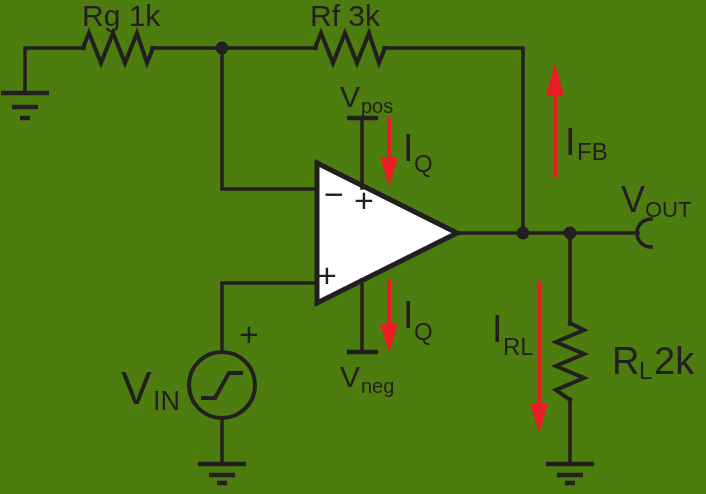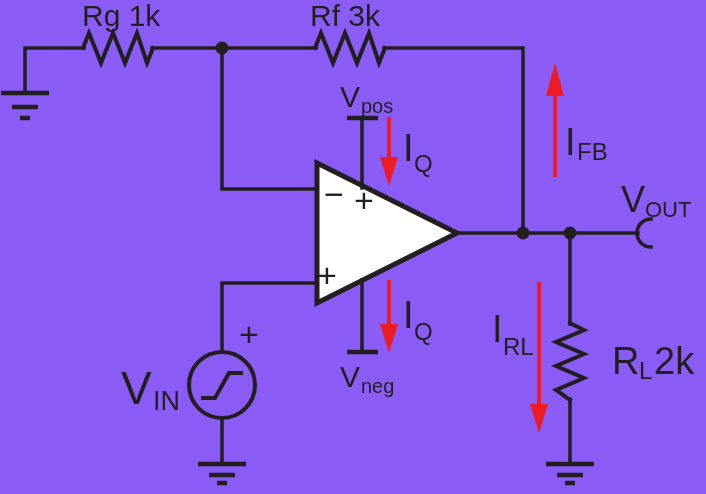--- a/index.html
+++ b/index.html
@@ -1,16 +1,16 @@
 <!DOCTYPE html>
 <html><head>
 <meta charset="utf-8">
 <style>
   html,body{margin:0;padding:0;background:#ffffff;}
-  .canvas{position:relative;width:706px;height:494px;background:#8b5cf6;overflow:hidden;}
+  .canvas{position:relative;width:706px;height:494px;background:#4d7c0f;overflow:hidden;}
   svg text{font-family:"Liberation Sans","DejaVu Sans",sans-serif;fill:#231f20;}
   .wire{stroke:#231f20;stroke-width:3.5;fill:none;stroke-linecap:square;stroke-linejoin:miter;}
   .comp{stroke:#231f20;stroke-width:4;fill:none;stroke-linecap:square;stroke-linejoin:miter;}
   .opamp{stroke:#231f20;stroke-width:5;fill:#ffffff;stroke-linejoin:miter;}
   .bar{stroke:#231f20;stroke-width:4.5;fill:none;stroke-linecap:butt;}
   .gnd{stroke:#231f20;stroke-width:4.5;fill:none;stroke-linecap:butt;}
   .dot{fill:#231f20;stroke:none;}
   .cur{stroke:#ed1c24;stroke-width:4;fill:none;stroke-linecap:butt;}
   .curhead{fill:#ed1c24;stroke:none;}
 </style>

